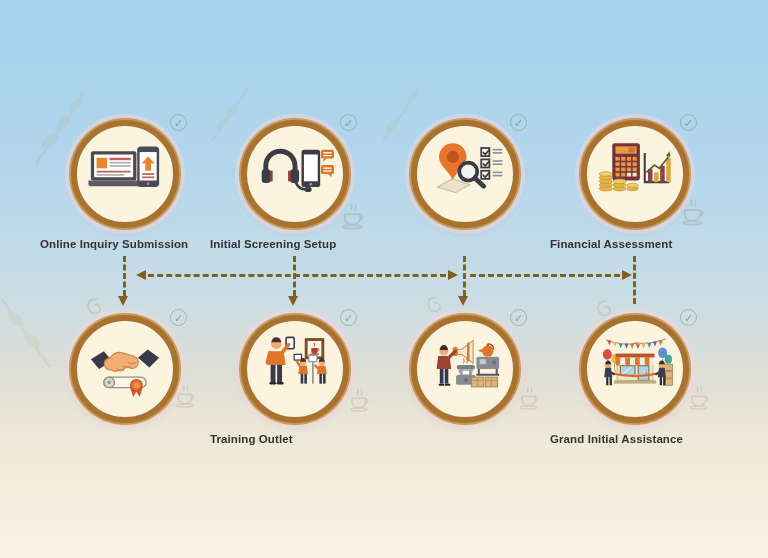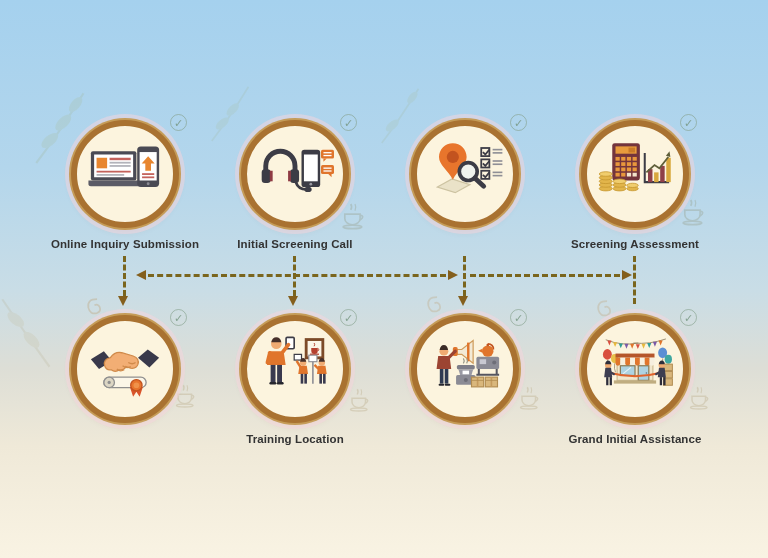--- a/index.html
+++ b/index.html
@@ -25,21 +25,21 @@
     background:#fcf4de;border:6px solid #a97231;
     box-shadow:0 0 0 2px #c59c58, 0 0 0 6px rgba(248,213,221,0.50), 0 3px 8px rgba(90,70,40,0.10);
     display:flex;align-items:center;justify-content:center;
   }
   .badge{
     position:absolute;top:-6px;right:-8px;width:17px;height:17px;border-radius:50%;
     border:1.6px solid rgba(134,162,142,0.65);color:rgba(120,150,130,0.85);
     font-size:11px;line-height:16px;text-align:center;box-sizing:border-box;
   }
   .label{
-    margin-top:10px;text-align:center;font-size:11.5px;font-weight:600;color:#333333;
+    margin-top:10px;font-size:11.5px;font-weight:600;color:#333333;
     letter-spacing:0.1px;
   }
 </style>
 </head>
 <body>
 
 <div class="stage">
 
   <svg class="wm" style="left:26px;top:82px;opacity:.22;" width="70" height="90" viewBox="0 0 60 80">
     <path d="M8 72 Q28 46 50 10" stroke="#9fb28c" stroke-width="2" fill="none"></path>
@@ -190,21 +190,21 @@
           <g fill="#ffffff">
             <rect x="83" y="21" width="10" height="1.6"></rect>
               <rect x="83" y="24.5" width="10" height="1.6"></rect>
             <rect x="83" y="40" width="10" height="1.6"></rect>
               <rect x="83" y="43.5" width="10" height="1.6"></rect>
           </g>
         </svg>
       </div>
       <div class="badge">✓</div>
     </div>
-    <div class="label">Initial Screening Call</div>
+    <div class="label">Initial Screening Setup</div>
   </div>
 
   <div class="step" style="left:380px;top:120px;">
     <div class="circle-holder">
       <div class="circle">
         <svg width="78" height="78" viewBox="0 0 96 96">
           <path d="M14 64 l18 -10 22 7 -18 10 z" fill="#eae2c8" stroke="#cdc3a2" stroke-width="1.5"></path>
           <path d="M33 10 c9.5 0 17 7.5 17 17 c0 10 -11 16 -17 28 c-6 -12 -17 -18 -17 -28 c0 -9.5 7.5 -17 17 -17 z" fill="#e8752c"></path>
           <circle cx="33" cy="27" r="7.5" fill="#c2531f"></circle>
           <circle cx="52" cy="45" r="11" fill="#eef2f0" fill-opacity="0.88" stroke="#3c3c46" stroke-width="4.5"></circle>
@@ -272,21 +272,21 @@
           <rect x="64" y="42" width="5.5" height="16" fill="#8e4048"></rect>
           <rect x="71.5" y="46" width="5.5" height="12" fill="#d8a83e"></rect>
           <rect x="79" y="38" width="5.5" height="20" fill="#8e4048"></rect>
           <rect x="86.5" y="28" width="5.5" height="30" fill="#d8a83e"></rect>
           <path d="M62 46 l10 -9 6 4 11 -14" stroke="#5f5f3a" stroke-width="2.2" fill="none"></path>
           <path d="M86 25.5 l4.5 -5.5 1 7 z" fill="#5f5f3a"></path>
         </svg>
       </div>
       <div class="badge">✓</div>
     </div>
-    <div class="label">Screening Assessment</div>
+    <div class="label">Financial Assessment</div>
   </div>
 
   <div class="step" style="left:40px;top:315px;">
     <div class="circle-holder">
       <div class="circle">
         <svg width="78" height="78" viewBox="0 0 96 96">
           <path d="M6 36 L22 26 L32 38 L16 48 Z" fill="#39394b"></path>
           <path d="M90 34 L76 24 L64 34 L78 46 Z" fill="#39394b"></path>
           <path d="M30 34 q6 -8 14 -6 l14 4 q8 3 6 10 q-2 6 -9 5 l-6 -2 q-2 5 -8 4 q-5 4 -10 0 q-6 1 -8 -5 q-2 -8 7 -10 z" fill="#f2ae74" stroke="#d08a4a" stroke-width="1.6"></path>
           <path d="M38 48 q4 4 9 1 M45 44 q5 4 10 1 M52 40 q5 3 9 0" stroke="#d08a4a" stroke-width="1.6" fill="none"></path>
@@ -334,21 +334,21 @@
           <path d="M77 48 l-5 -5" stroke="#e0752c" stroke-width="3"></path>
           <circle cx="81" cy="40" r="4" fill="#f0ab72"></circle>
           <path d="M77.3 39 q0.7 -4.5 3.7 -4.5 q3 0 3.7 4.5 z" fill="#46302a"></path>
           <path d="M76.5 44 h9 l1.5 10 h-12 z" fill="#e0752c"></path>
           <rect x="78" y="54" width="3.2" height="12" fill="#39394e"></rect>
           <rect x="82.5" y="54" width="3.2" height="12" fill="#39394e"></rect>
         </svg>
       </div>
       <div class="badge">✓</div>
     </div>
-    <div class="label">Training Location</div>
+    <div class="label">Training Outlet</div>
   </div>
 
   <div class="step" style="left:380px;top:315px;">
     <div class="circle-holder">
       <div class="circle">
         <svg width="78" height="78" viewBox="0 0 96 96">
           <path d="M38 24 h6 l14 -11 v28 l-14 -11 h-6 z" fill="#f3ead6" stroke="#cf9c5c" stroke-width="1.5"></path>
           <path d="M52 15.5 v23" stroke="#e0752c" stroke-width="3"></path>
           <rect x="33" y="21" width="6" height="11" rx="2" fill="#e0752c"></rect>
           <path d="M28 34 l8 -8" stroke="#9c4432" stroke-width="4" stroke-linecap="round"></path>

